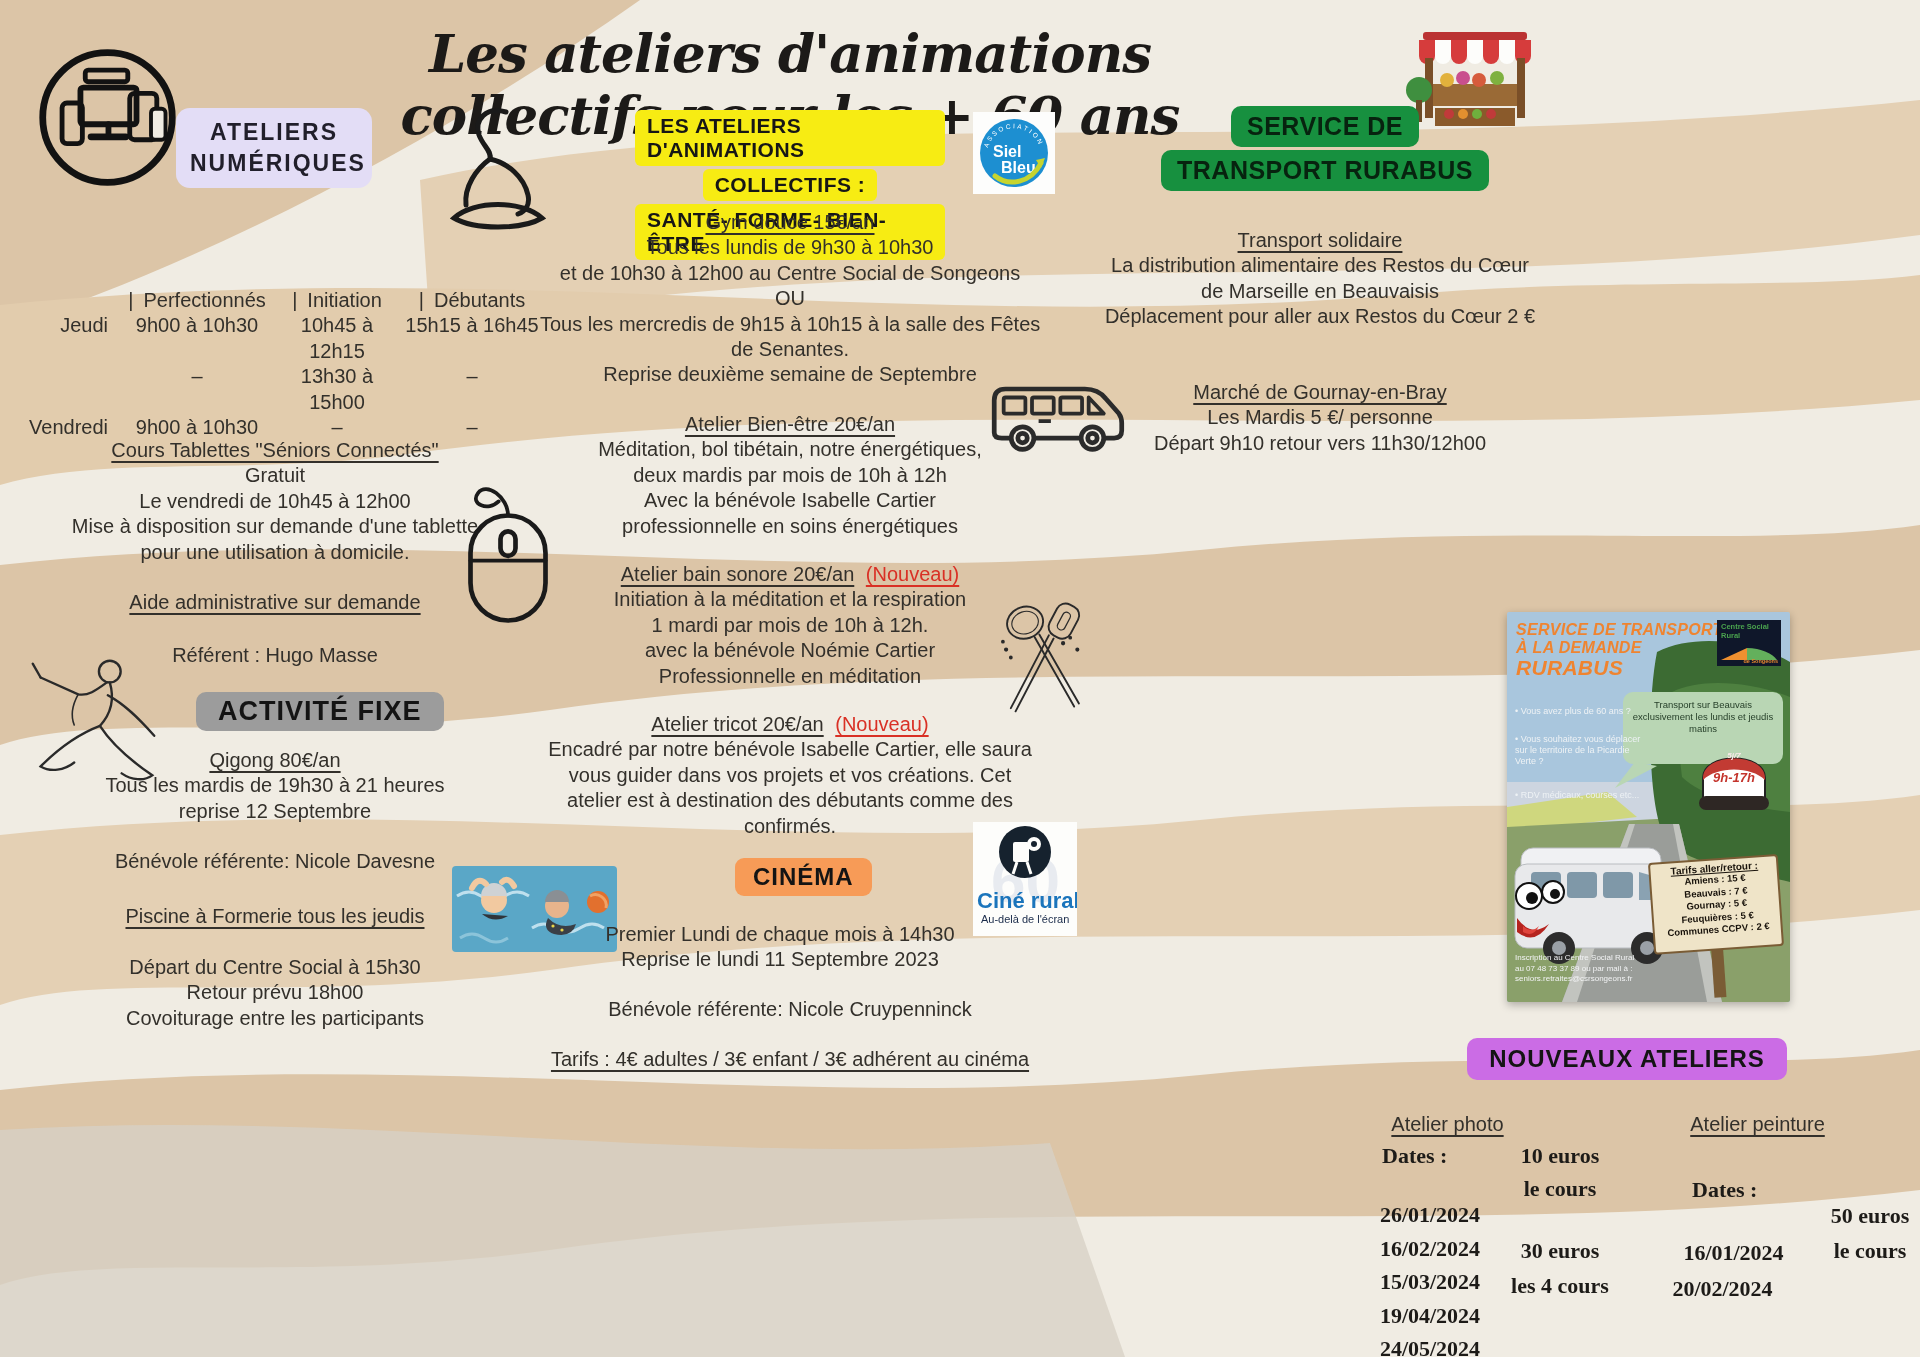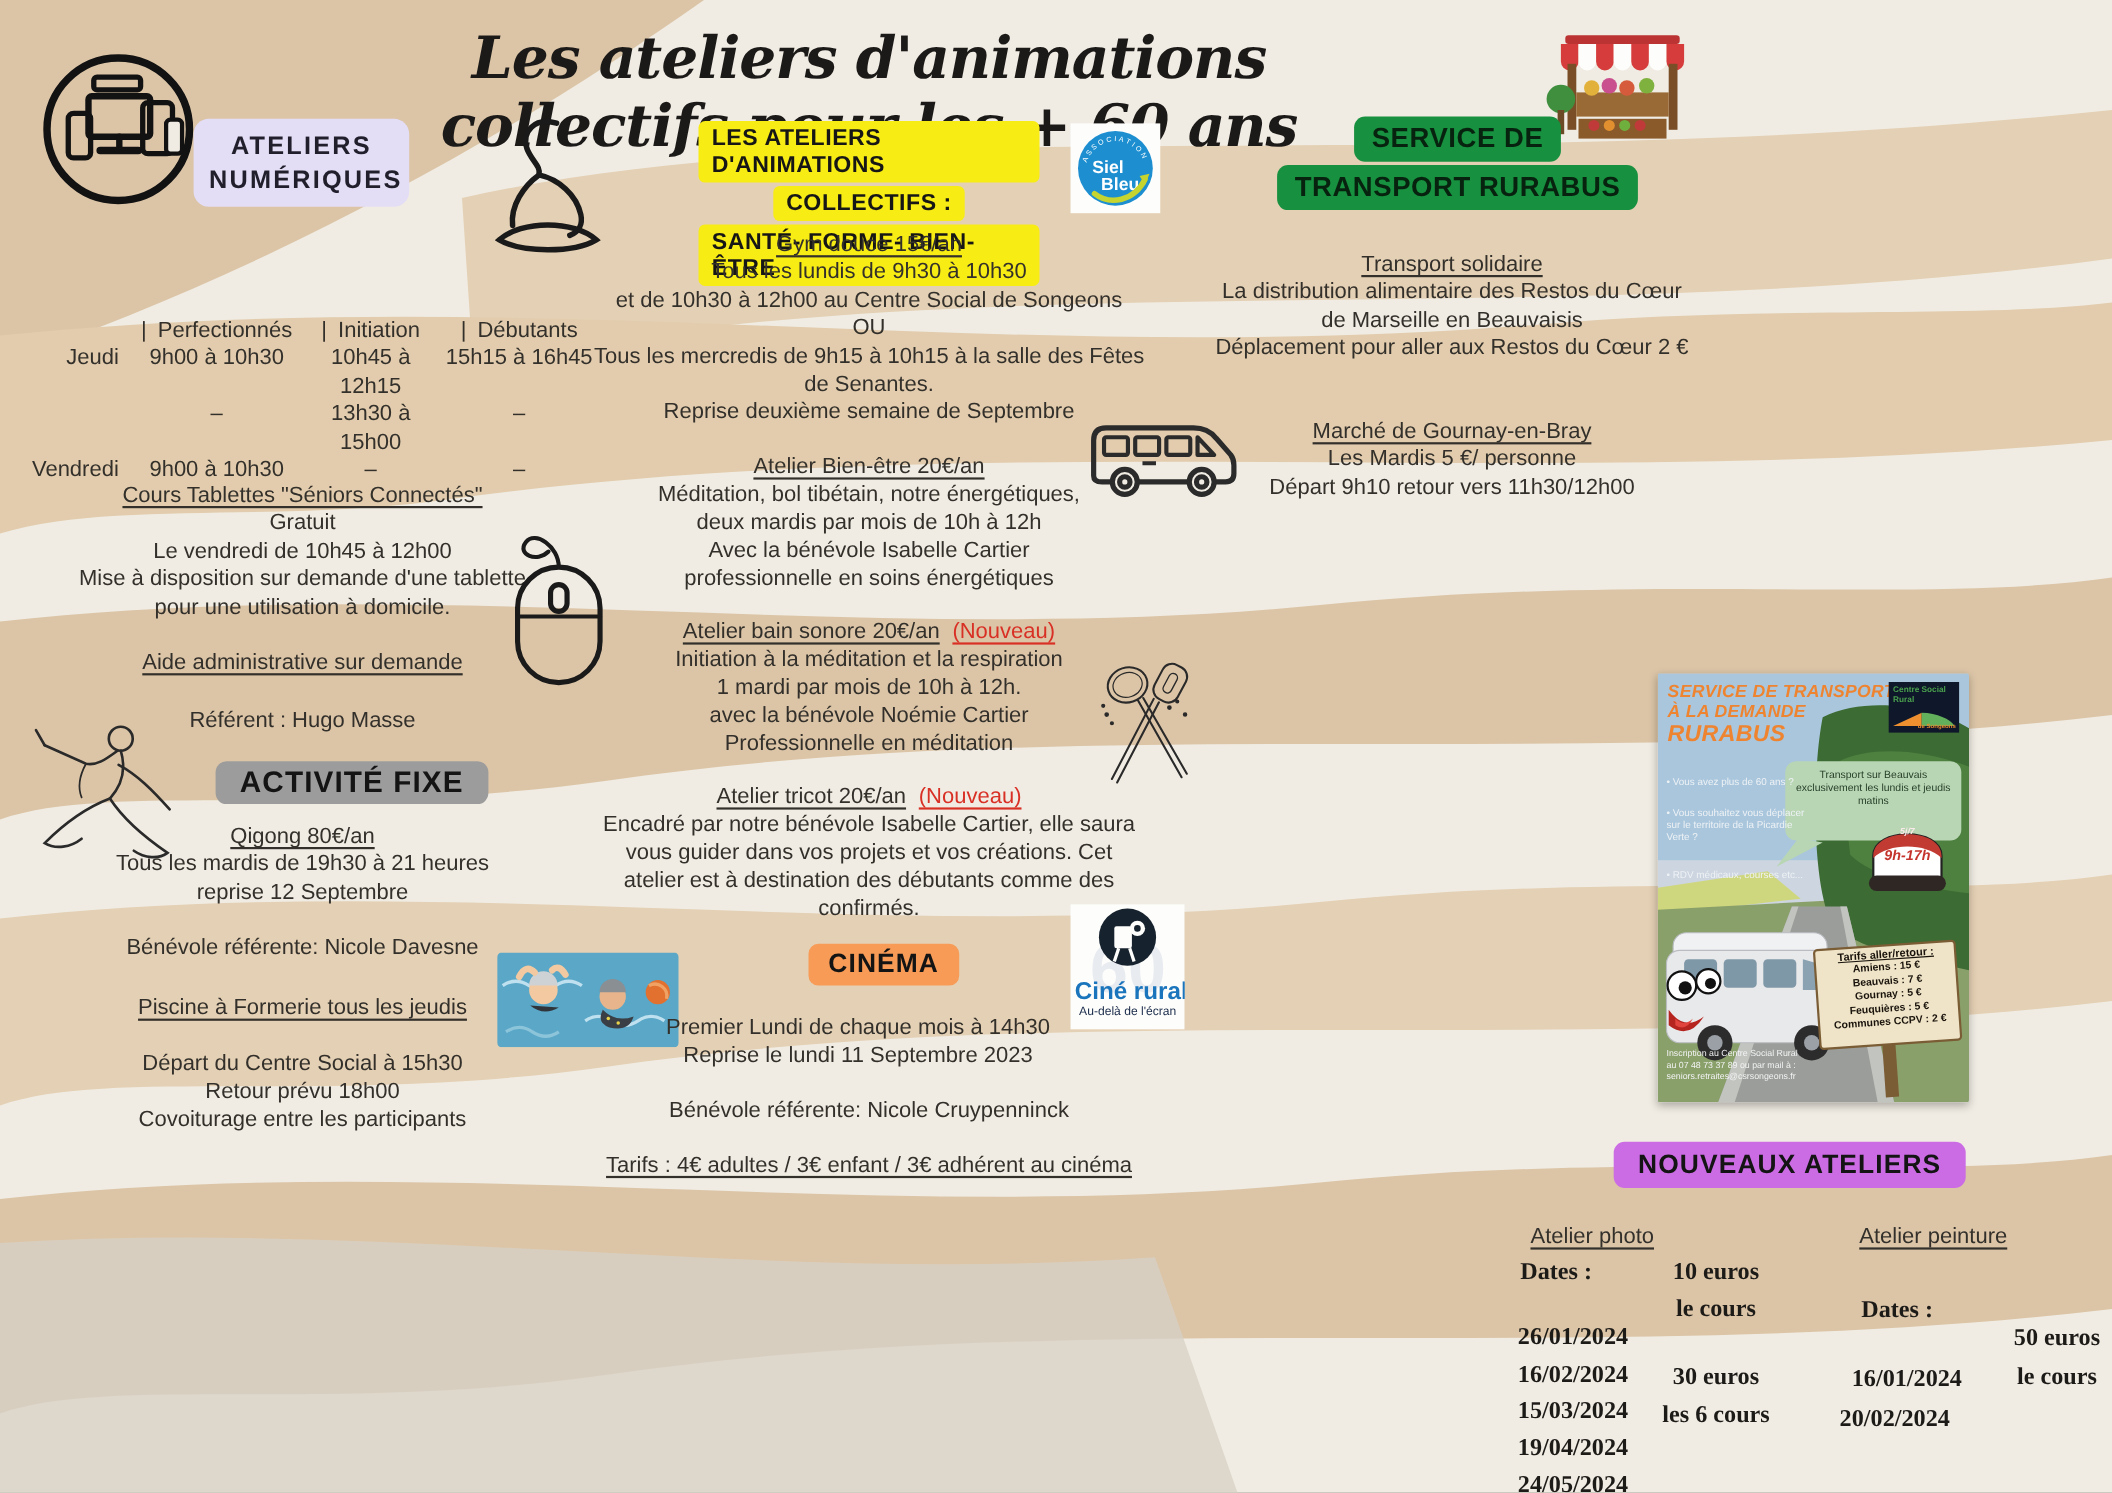--- a/index.html
+++ b/index.html
@@ -436,21 +436,21 @@
   <div class="abs serif ctr nw" style="left:1498px;top:1143px;width:124px;">10 euros</div>
   <div class="abs serif ctr nw" style="left:1498px;top:1176px;width:124px;">le cours</div>
   <div class="abs serif ctr" style="left:1360px;top:1198px;width:140px;line-height:33.6px;">
     <div>26/01/2024</div>
     <div>16/02/2024</div>
     <div>15/03/2024</div>
     <div>19/04/2024</div>
     <div>24/05/2024</div>
   </div>
   <div class="abs serif ctr nw" style="left:1493px;top:1238px;width:134px;">30 euros</div>
-  <div class="abs serif ctr nw" style="left:1488px;top:1273px;width:144px;">les 6 cours</div>
+  <div class="abs serif ctr nw" style="left:1488px;top:1273px;width:144px;">les 4 cours</div>
 
   <div class="abs txt ctr u nw" style="left:1645px;top:1112px;width:225px;">Atelier peinture</div>
   <div class="abs serif nw" style="left:1692px;top:1177px;">Dates :</div>
   <div class="abs serif ctr nw" style="left:1815px;top:1203px;width:110px;">50 euros</div>
   <div class="abs serif ctr nw" style="left:1820px;top:1238px;width:100px;">le cours</div>
   <div class="abs serif ctr nw" style="left:1661px;top:1240px;width:145px;">16/01/2024</div>
   <div class="abs serif ctr nw" style="left:1650px;top:1276px;width:145px;">20/02/2024</div>
 
 </div>
 

